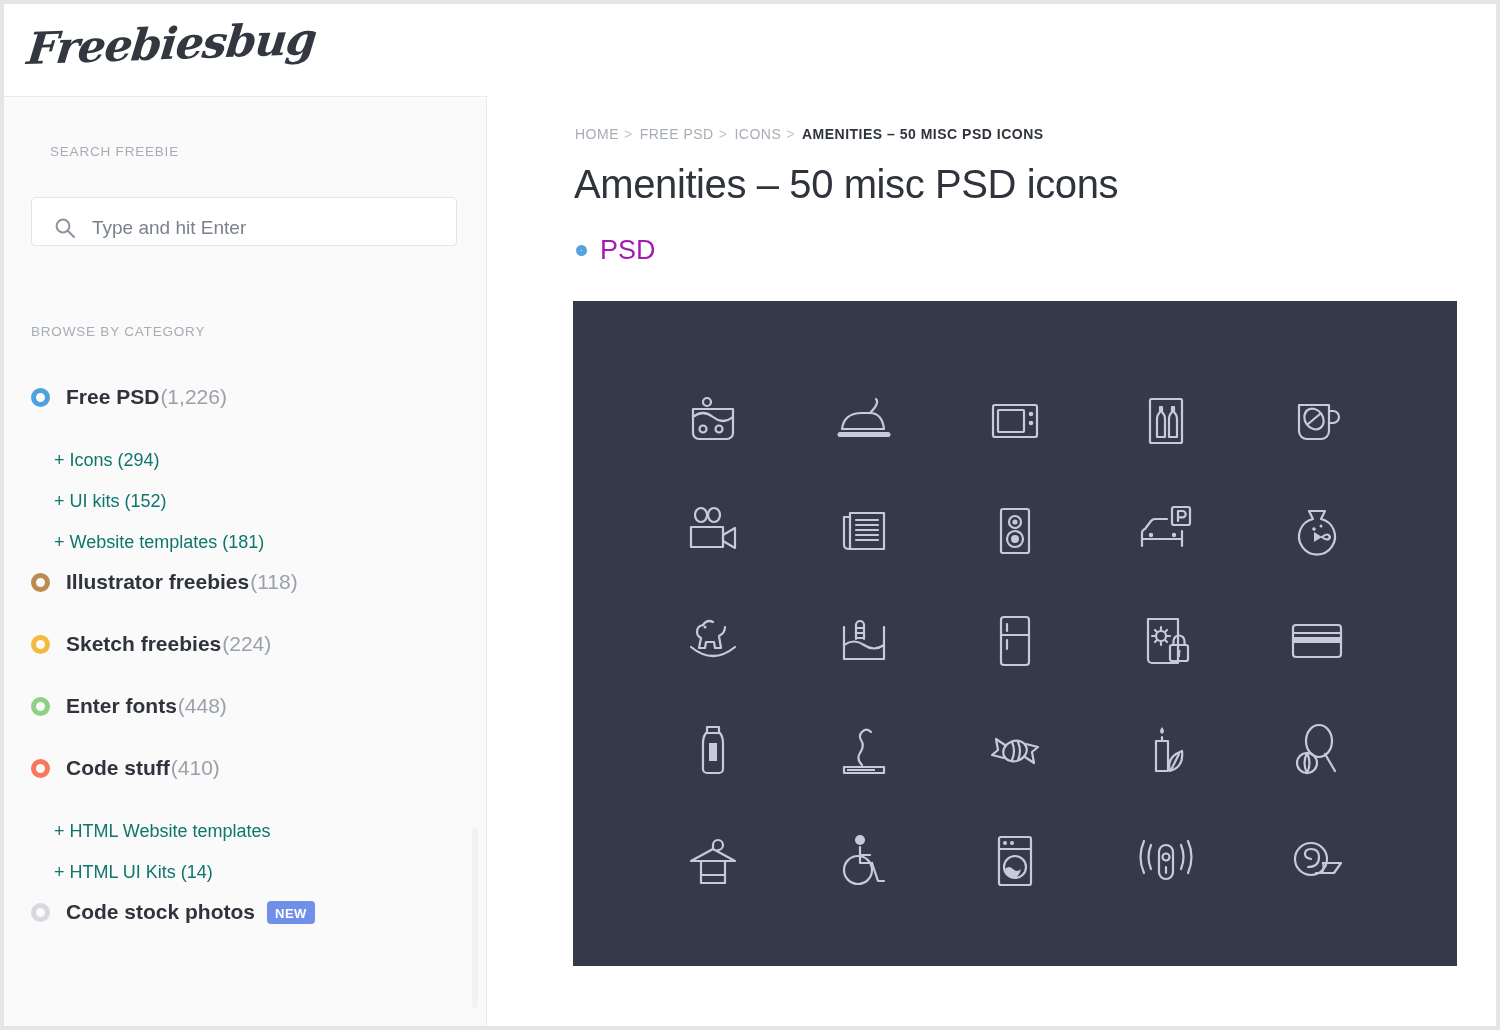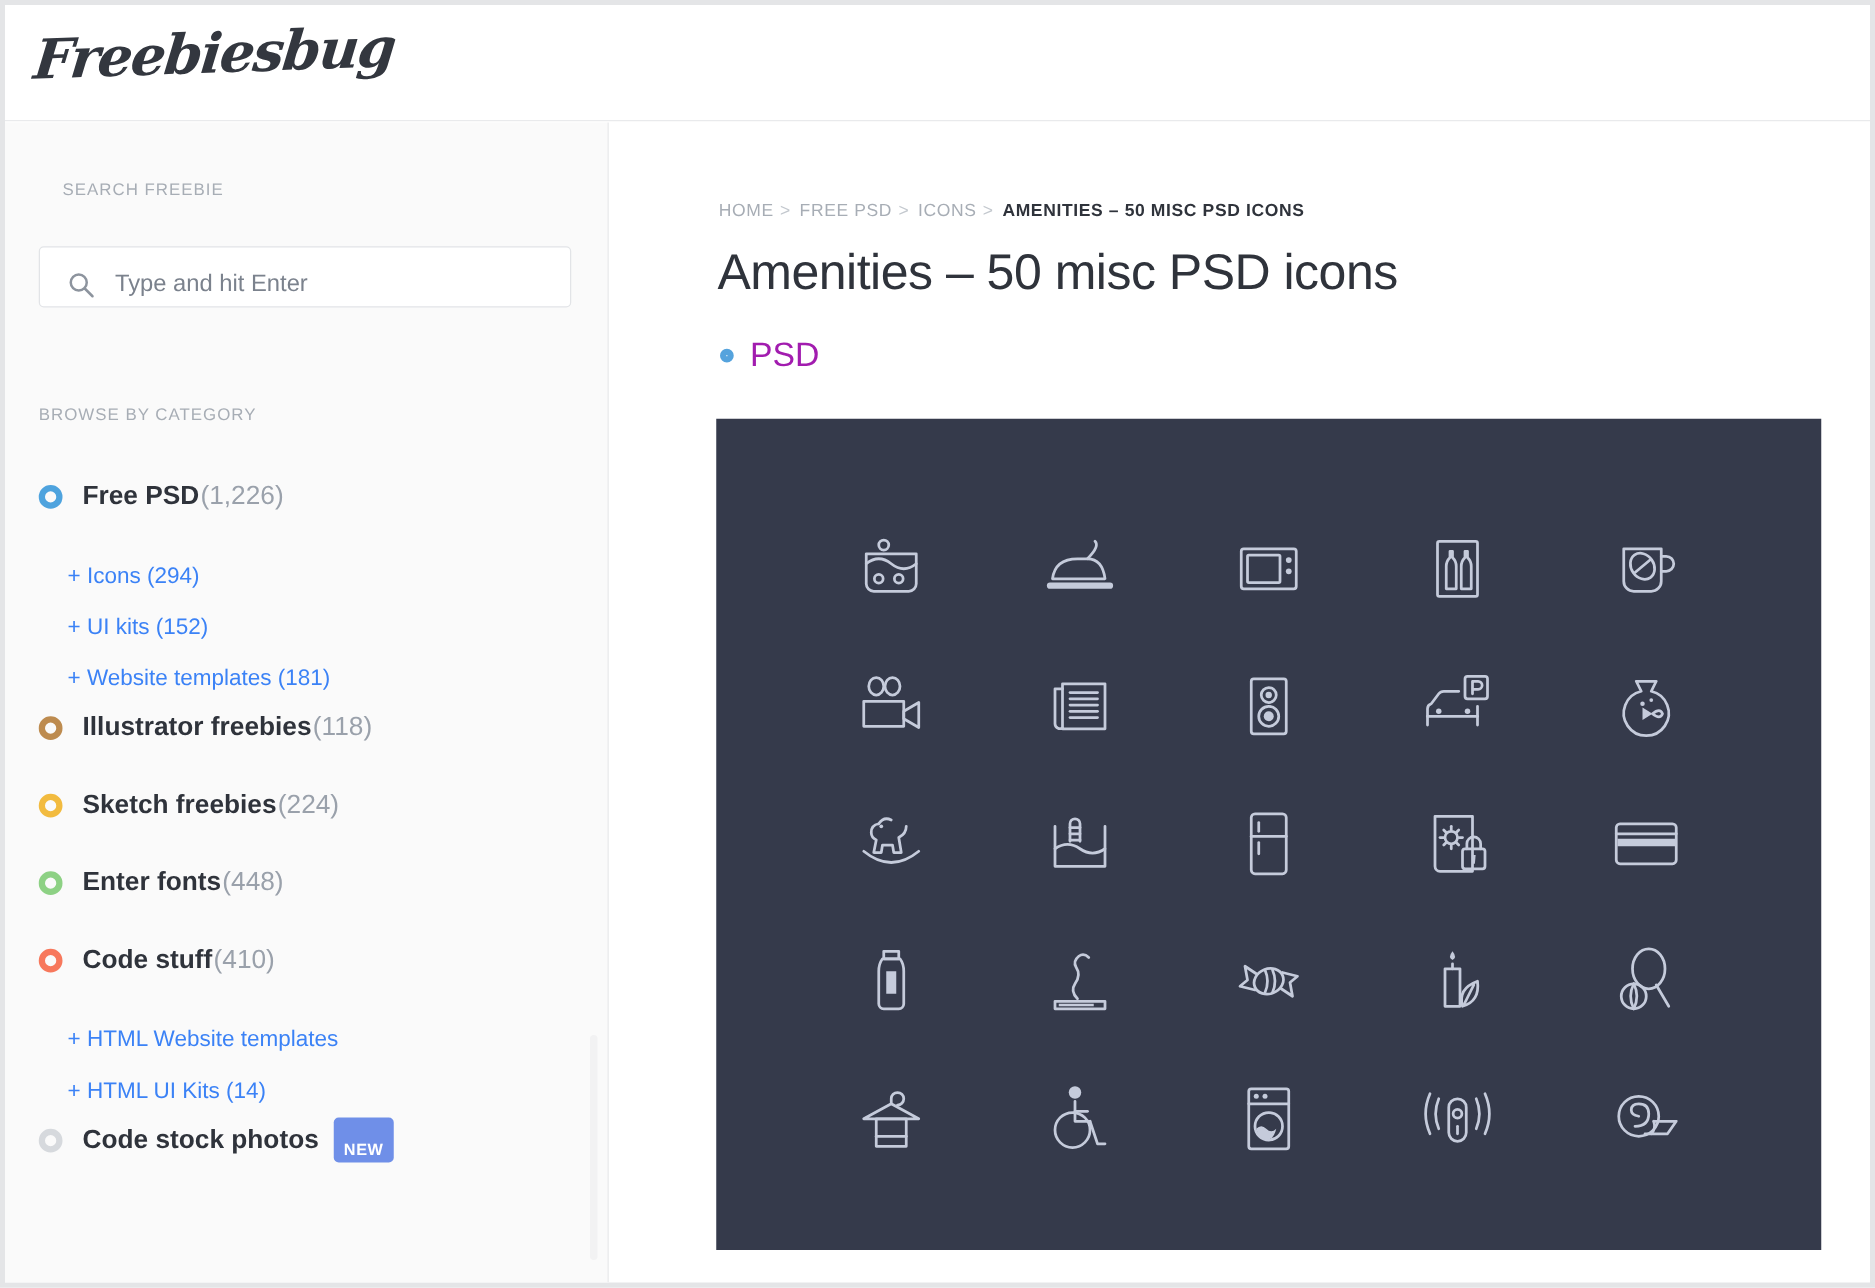--- a/index.html
+++ b/index.html
@@ -113,47 +113,47 @@
   }
   .sub-row {
     position: relative;
     height: 41px;
     padding-left: 50px;
     display: flex;
     align-items: center;
   }
   .sub-name {
     font-size: 18px;
-    color: #3b82f6;
+    color: #0f766e;
     margin-top: 24px;
   }
   .badge-new {
     display: inline-block;
     margin-left: 12px;
     background: #6f8fe8;
     color: #ffffff;
     font-size: 13px;
     font-weight: bold;
     letter-spacing: 0.5px;
-    padding: 19px 8px 4px 8px;
+    padding: 6px 8px 4px 8px;
     border-radius: 4px;
     line-height: 1;
   }
   #sidebar-scrollbar {
     position: absolute;
     left: 468px; top: 730px;
     width: 6px; height: 180px;
     border-radius: 3px;
     background: #f2f2f3;
   }
 
   
   #main {
     position: absolute;
-    left: 484px; top: 112px;
+    left: 484px; top: 78px;
     width: 1008px; height: 826px;
     background: #ffffff;
   }
   #breadcrumb {
     position: absolute; left: 87px; top: 44px;
     font-size: 14px;
     letter-spacing: 0.5px;
     white-space: nowrap;
   }
   .crumb { color: #a7adb5; }

